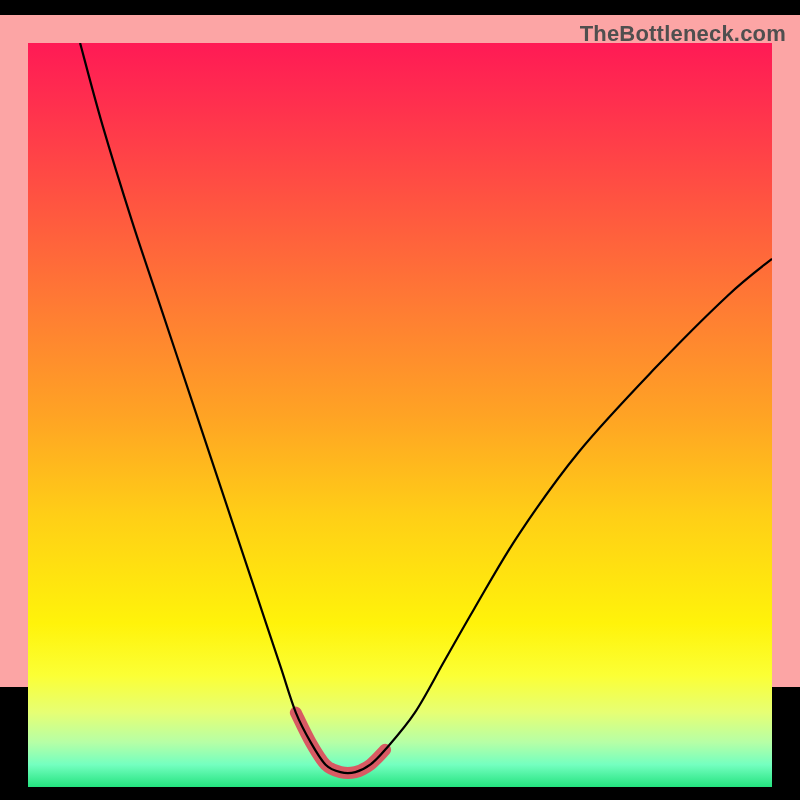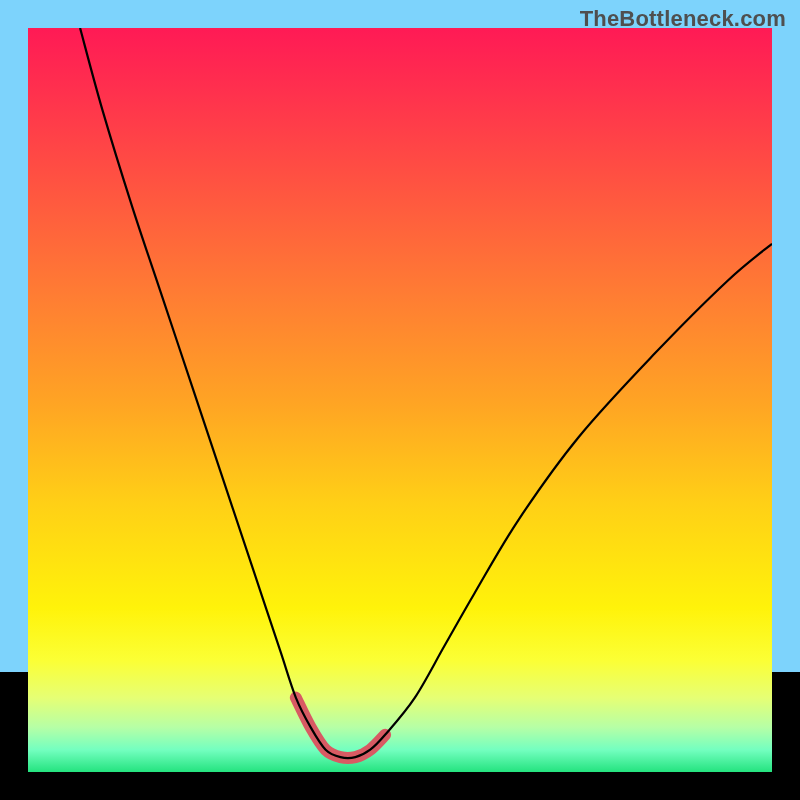--- a/index.html
+++ b/index.html
@@ -6,24 +6,24 @@
     margin: 0;
     padding: 0;
     width: 800px;
     height: 800px;
     background: #000;
     overflow: hidden;
   }
   .frame {
     position: absolute;
     left: 0;
-    top: 0;
+    top: 15px;
     width: 800px;
     height: 672px;
-    background: #7dd3fc;
+    background: #fca5a5;
   }
   .plot {
     position: absolute;
     left: 28px;
     top: 28px;
     width: 744px;
     height: 744px;
     overflow: hidden;
   }
   .gradient {

